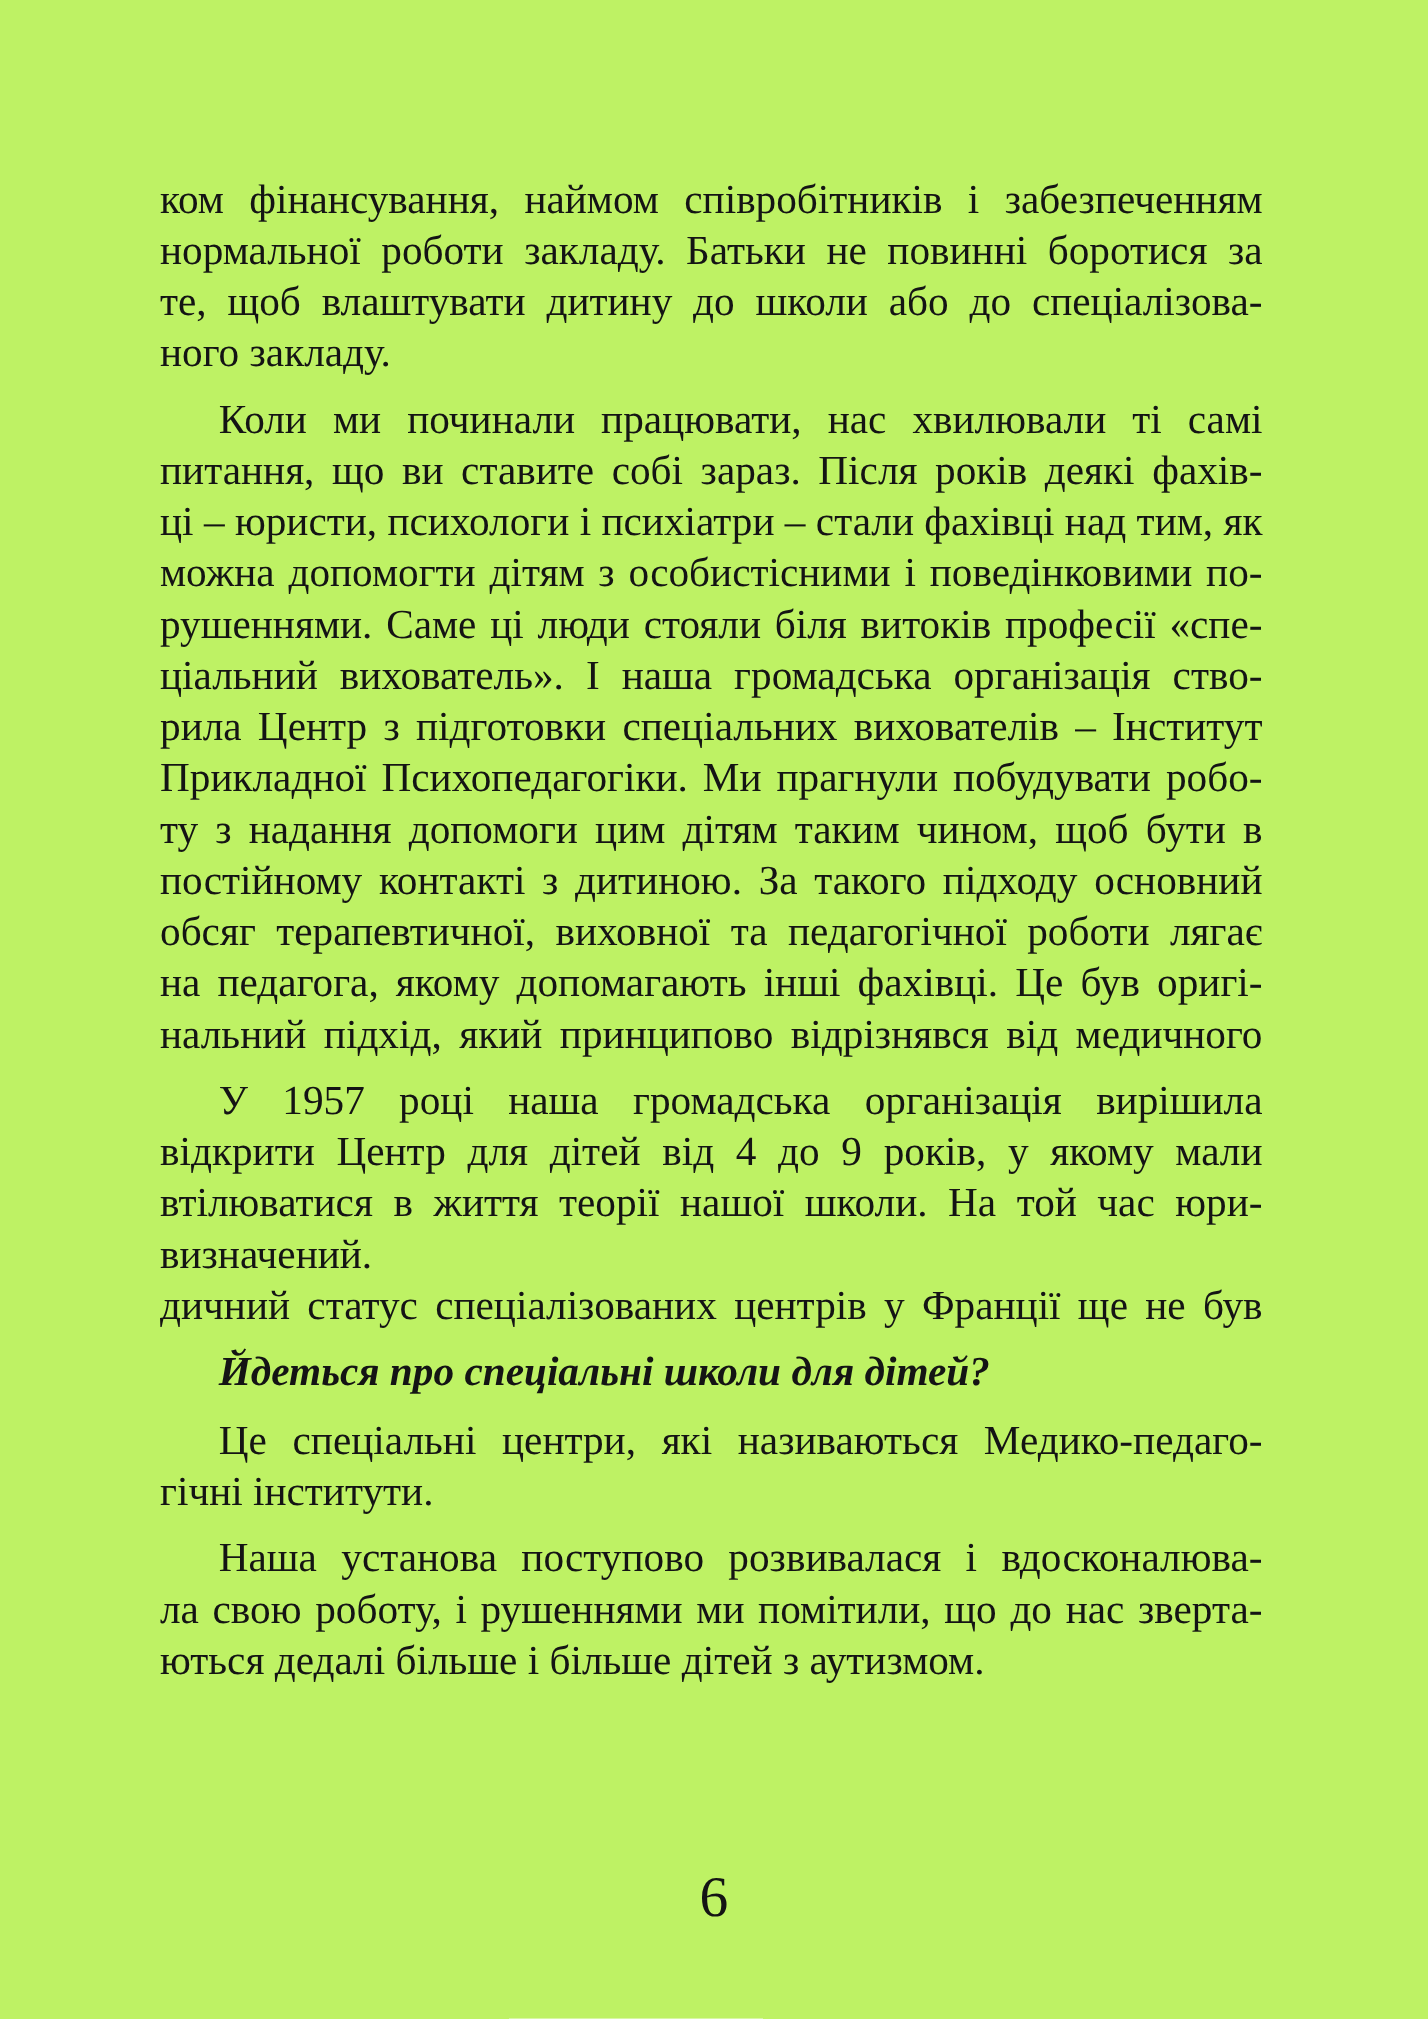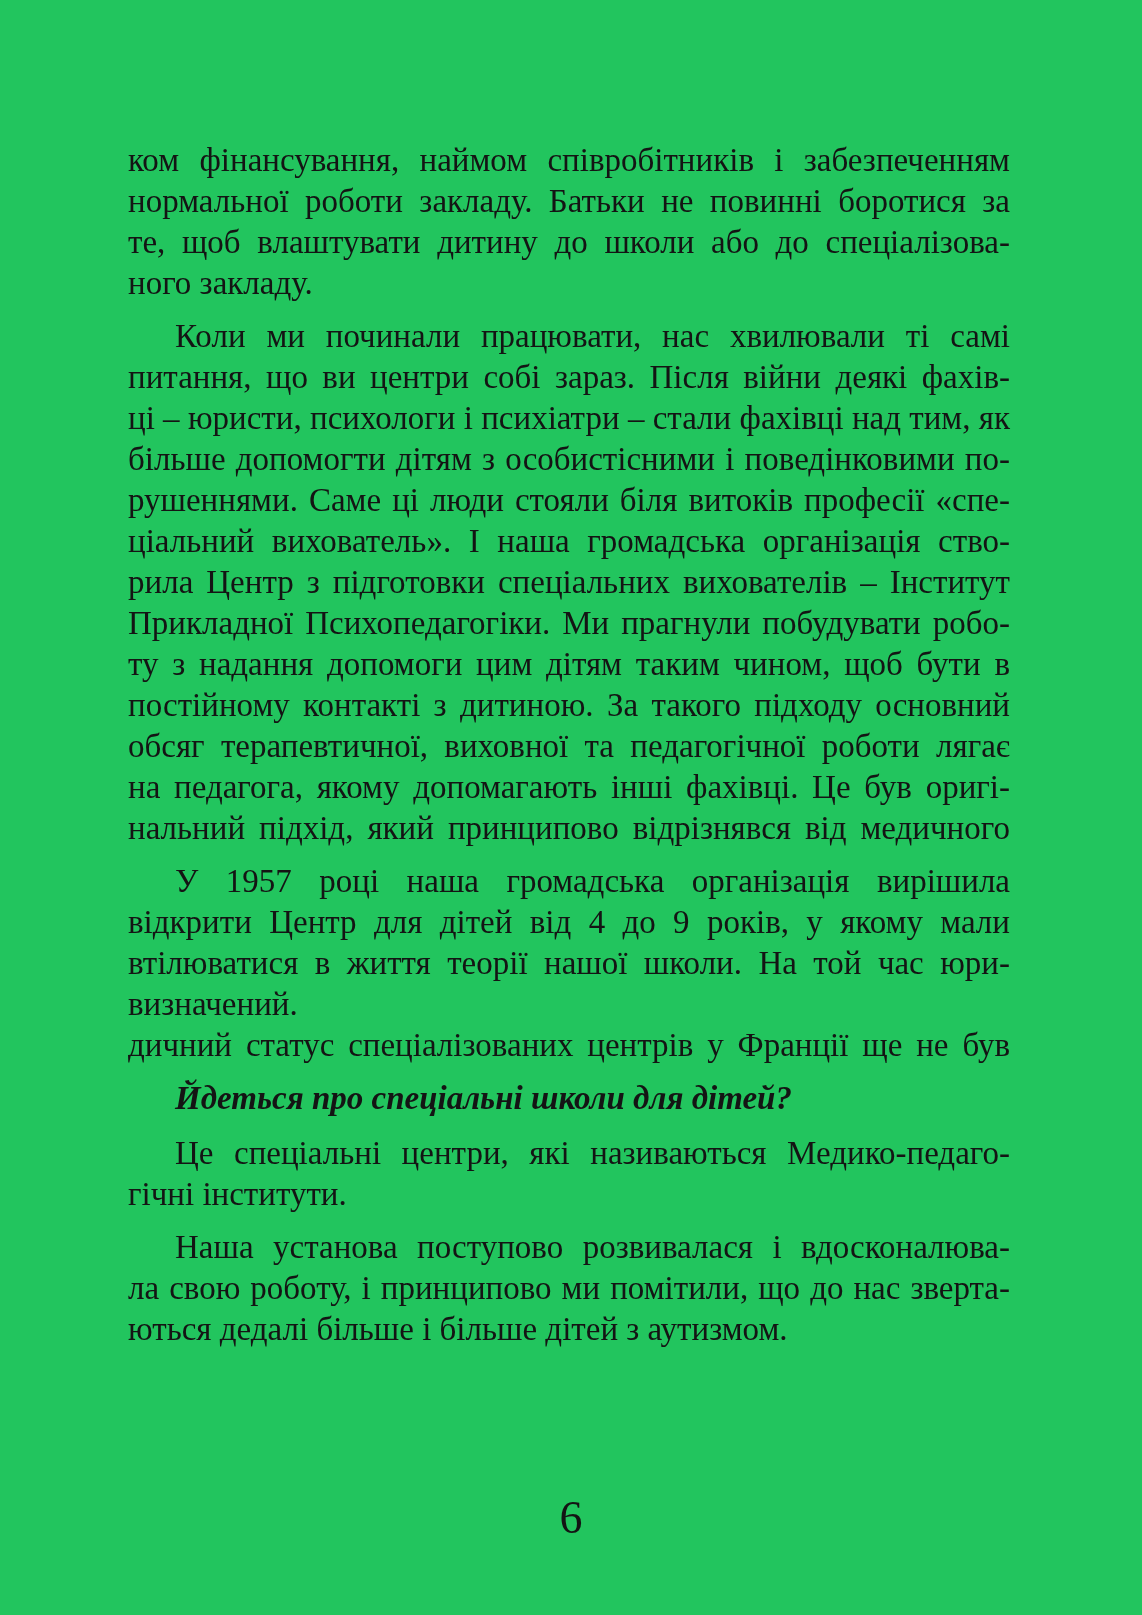--- a/index.html
+++ b/index.html
@@ -4,21 +4,21 @@
 <style>
   html, body {
     margin: 0;
     padding: 0;
     background: #ffffff;
   }
   .page {
     position: relative;
     width: 1142px;
     height: 1615px;
-    background: #22c55e;
+    background: #bef264;
     color: #141414;
     font-family: "Liberation Serif", "DejaVu Serif", serif;
     overflow: hidden;
   }
   .text-block {
     position: absolute;
     left: 128px;
     top: 140px;
     width: 882px;
     font-size: 33px;
@@ -66,23 +66,23 @@
 <div class="page">
   <div class="text-block">
       <div class="para">
         <div class="line">ком фінансування, наймом співробітників і забезпеченням</div>
         <div class="line">нормальної роботи закладу. Батьки не повинні боротися за</div>
         <div class="line">те, щоб влаштувати дитину до школи або до спеціалізова-</div>
         <div class="line last">ного закладу.</div>
       </div>
       <div class="para">
         <div class="line ind">Коли ми починали працювати, нас хвилювали ті самі</div>
-        <div class="line">питання, що ви центри собі зараз. Після війни деякі фахів-</div>
+        <div class="line">питання, що ви ставите собі зараз. Після років деякі фахів-</div>
         <div class="line">ці – юристи, психологи і психіатри – стали фахівці над тим, як</div>
-        <div class="line">більше допомогти дітям з особистісними і поведінковими по-</div>
+        <div class="line">можна допомогти дітям з особистісними і поведінковими по-</div>
         <div class="line">рушеннями. Саме ці люди стояли біля витоків професії «спе-</div>
         <div class="line">ціальний вихователь». І наша громадська організація ство-</div>
         <div class="line">рила Центр з підготовки спеціальних вихователів – Інститут</div>
         <div class="line">Прикладної Психопедагогіки. Ми прагнули побудувати робо-</div>
         <div class="line">ту з надання допомоги цим дітям таким чином, щоб бути в</div>
         <div class="line">постійному контакті з дитиною. За такого підходу основний</div>
         <div class="line">обсяг терапевтичної, виховної та педагогічної роботи лягає</div>
         <div class="line">на педагога, якому допомагають інші фахівці. Це був оригі-</div>
         <div class="line">нальний підхід, який принципово відрізнявся від медичного</div>
       </div>
@@ -95,18 +95,18 @@
       </div>
       <div class="para heading">
         <div class="line last ind">Йдеться про спеціальні школи для дітей?</div>
       </div>
       <div class="para">
         <div class="line ind">Це спеціальні центри, які називаються Медико-педаго-</div>
         <div class="line last">гічні інститути.</div>
       </div>
       <div class="para">
         <div class="line ind">Наша установа поступово розвивалася і вдосконалюва-</div>
-        <div class="line">ла свою роботу, і принципово ми помітили, що до нас зверта-</div>
+        <div class="line">ла свою роботу, і рушеннями ми помітили, що до нас зверта-</div>
         <div class="line last">ються дедалі більше і більше дітей з аутизмом.</div>
       </div>
     </div>
   <div class="page-number">6</div>
 </div>
 
 </body></html>

